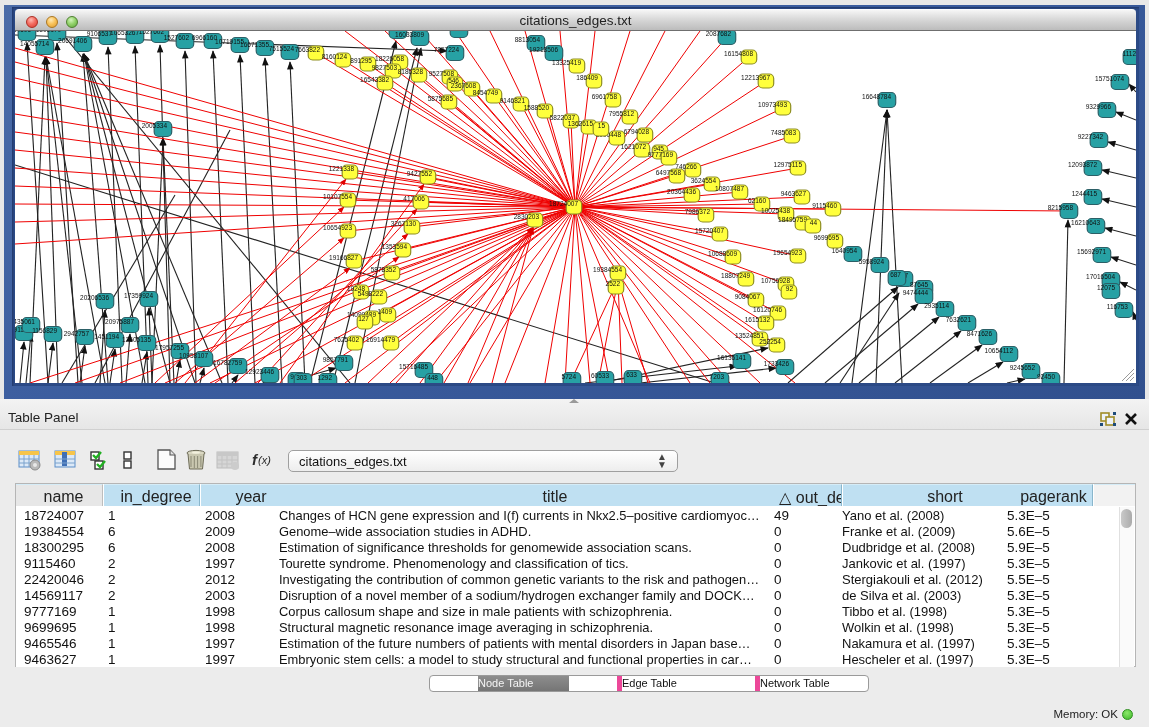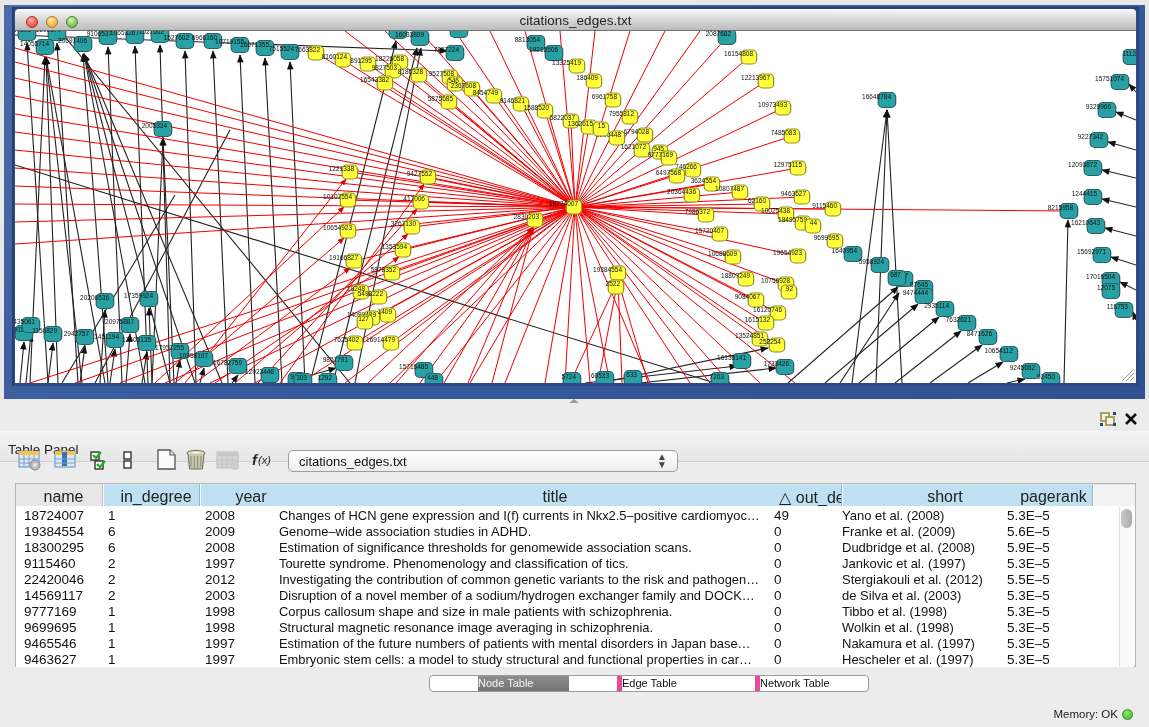--- a/index.html
+++ b/index.html
@@ -18,21 +18,21 @@
 #titlebar .t { position:absolute; width:100%; text-align:center; top:3px;
   font-size:13.5px; color:#222; }
 .tl { position:absolute; top:6px; width:12px; height:12px; border-radius:50%; }
 #b1 { left:11px; background:radial-gradient(circle at 4px 3px,#ffb9b2,#f46e62 45%,#d93b30); border:0.5px solid #ad2e24;}
 #b2 { left:31px; background:radial-gradient(circle at 4px 3px,#ffe9b5,#f9c35a 45%,#dd9a2f); border:0.5px solid #ab7722;}
 #b3 { left:51px; background:radial-gradient(circle at 4px 3px,#d3f4bd,#94d36c 45%,#5fa63c); border:0.5px solid #4e8030;}
 
 #tpanel { position:absolute; left:0; top:399px; width:1149px; height:328px;
   background:#ececec; }
 #tptitle { position:absolute; left:0; top:0; width:1149px; height:31px;
-  background:linear-gradient(#f3f3f3,#e6e6e6); border-bottom:1px solid #d0d0d0;margin-top:32px; }
+  background:linear-gradient(#f3f3f3,#e6e6e6); border-bottom:1px solid #d0d0d0; }
 #tptitle span { position:absolute; left:8px; top:11px; font-size:13.5px; color:#222; }
 #combo { position:absolute; left:288px; top:450px; width:390px; height:22px;
   background:linear-gradient(#ffffff,#ededed); border:1px solid #9f9f9f;
   border-radius:5px; font-size:13px; color:#111; padding:3px 0 0 10px; }
 #combo .arr { position:absolute; right:10px; top:2px; font-size:10px; color:#444;
   line-height:8px; text-align:center; }
 
 #tbl { position:absolute; left:15px; top:483px; width:1121px; height:184px;
   background:#fff; border:1px solid #b5b5b5; }
 .th { position:absolute; top:484px; height:22px; background:#bfe0f2;

